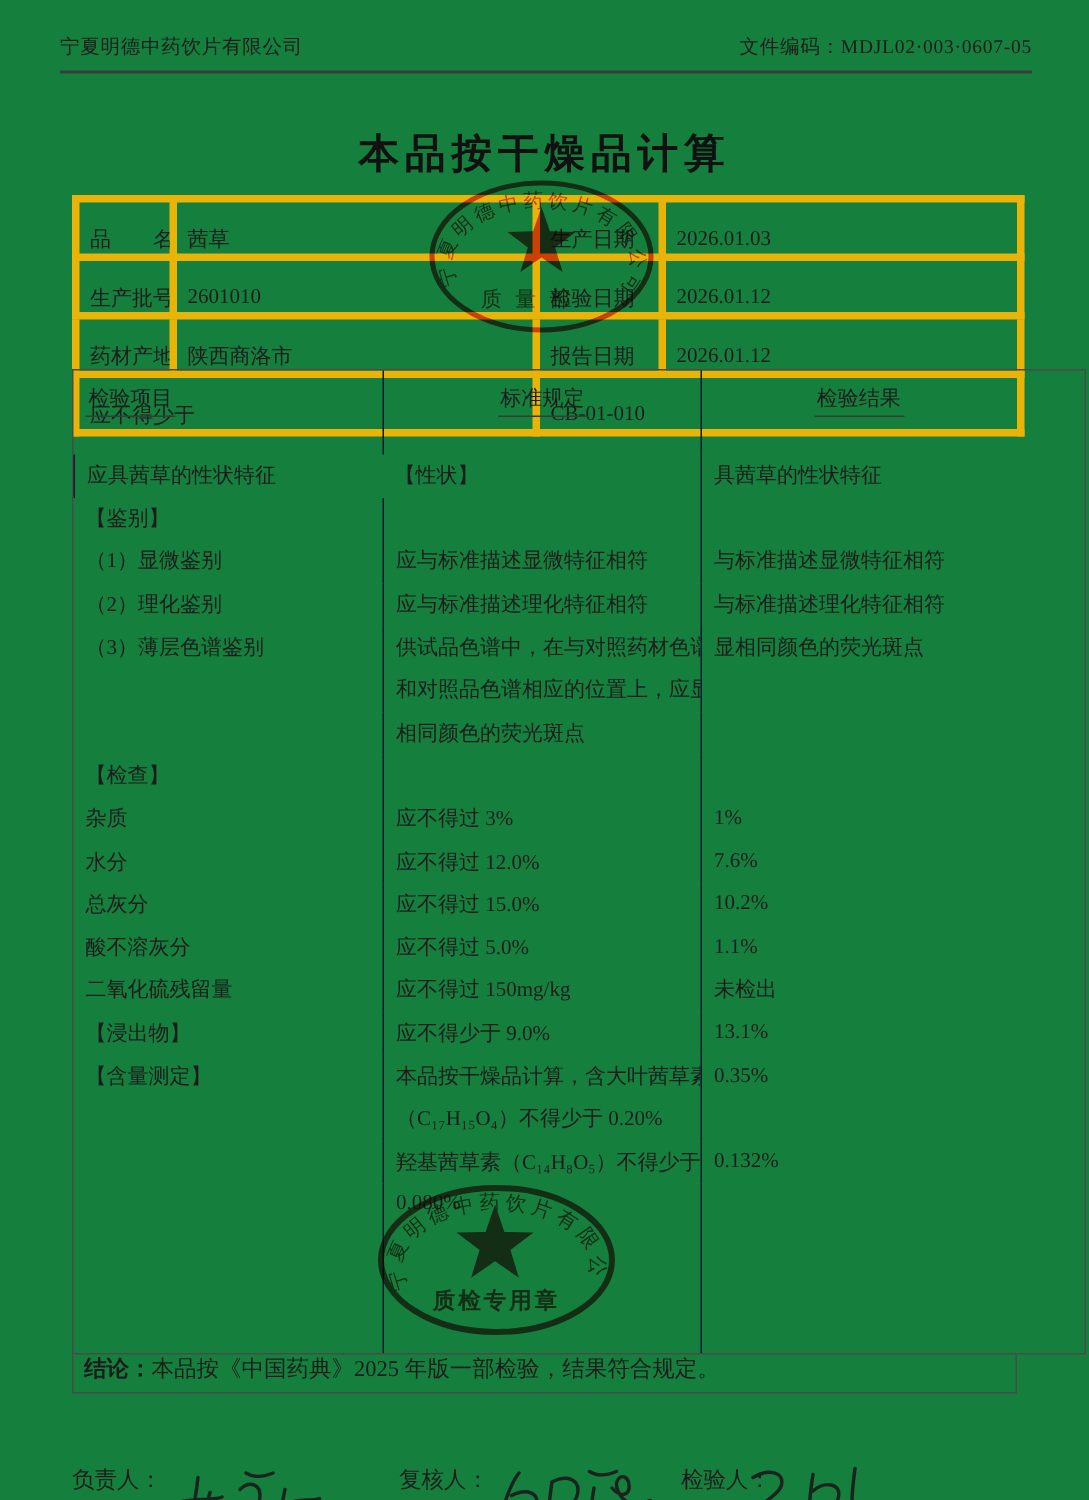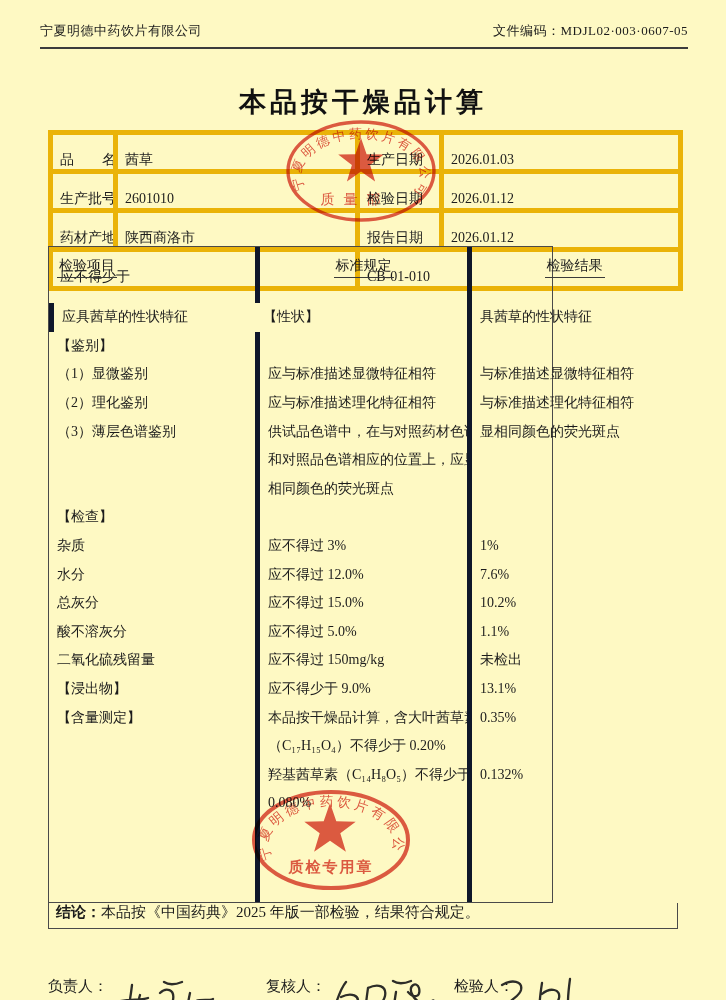--- a/index.html
+++ b/index.html
@@ -1,18 +1,18 @@
 <!DOCTYPE html>
 <html><head>
 <meta charset="utf-8">
 <style>
   * { margin:0; padding:0; box-sizing:border-box; }
   html,body { background:#e8e8e8; }
   .page {
-    position:relative; width:726px; height:1000px; background:#fef9c3;
+    position:relative; width:726px; height:1000px; background:#15803d;
     font-family:"Liberation Serif","DejaVu Serif",serif; color:#1c1c1c;
     margin:0 auto; overflow:hidden;
   }
   
   .doc-header {
     position:absolute; left:40px; top:22px; width:648px;
     display:flex; justify-content:space-between; align-items:flex-end;
     padding-bottom:7px; border-bottom:2px solid #3c3c3c;
     font-size:13px; letter-spacing:0.5px;
   }
@@ -25,30 +25,30 @@
   table.info {
     position:absolute; left:48px; top:130px; width:630px;
     border-collapse:collapse; table-layout:fixed;
   }
   table.info td {
     border:5px solid #eab308; height:29px; padding:16px 2px 0 7px;
     font-size:14px; white-space:nowrap; overflow:hidden;
   }
   
   .main-table {
-    position:absolute; left:48px; top:246px; width:505px; height:657px;
+    position:absolute; left:48px; top:246px; width:676px; height:657px;
     border:1px solid #4a4a4a; display:grid;
     grid-template-columns:206px 212px 210px;
     grid-template-rows:56px repeat(18, 28.6px) 1fr;
   }
   .cell {
     font-size:14px; display:flex; align-items:center; padding-left:8px;
     white-space:nowrap; overflow:hidden; color:#1c1c1c;
   }
-  .cell.c2, .cell.c3 { border-left:5px solid #0f172a; }
+  .cell.c2, .cell.c3 { border-left:1px solid #0f172a; }
   .cell.th { align-items:flex-start; padding-top:10px; }
   .cell.th.c2, .cell.th.c3 { justify-content:center; padding-left:0; }
   .cell.th .u { border-bottom:1px solid #3a3a3a; padding:0 2px 2px 2px; font-size:14px; }
   
   .conclusion {
     position:absolute; left:48px; top:903px; width:630px; height:26px;
     border:1px solid #4a4a4a; border-top:none;
     display:flex; padding-left:7px; font-size:15px;
   }
   .conclusion .lab { font-weight:bold; }

